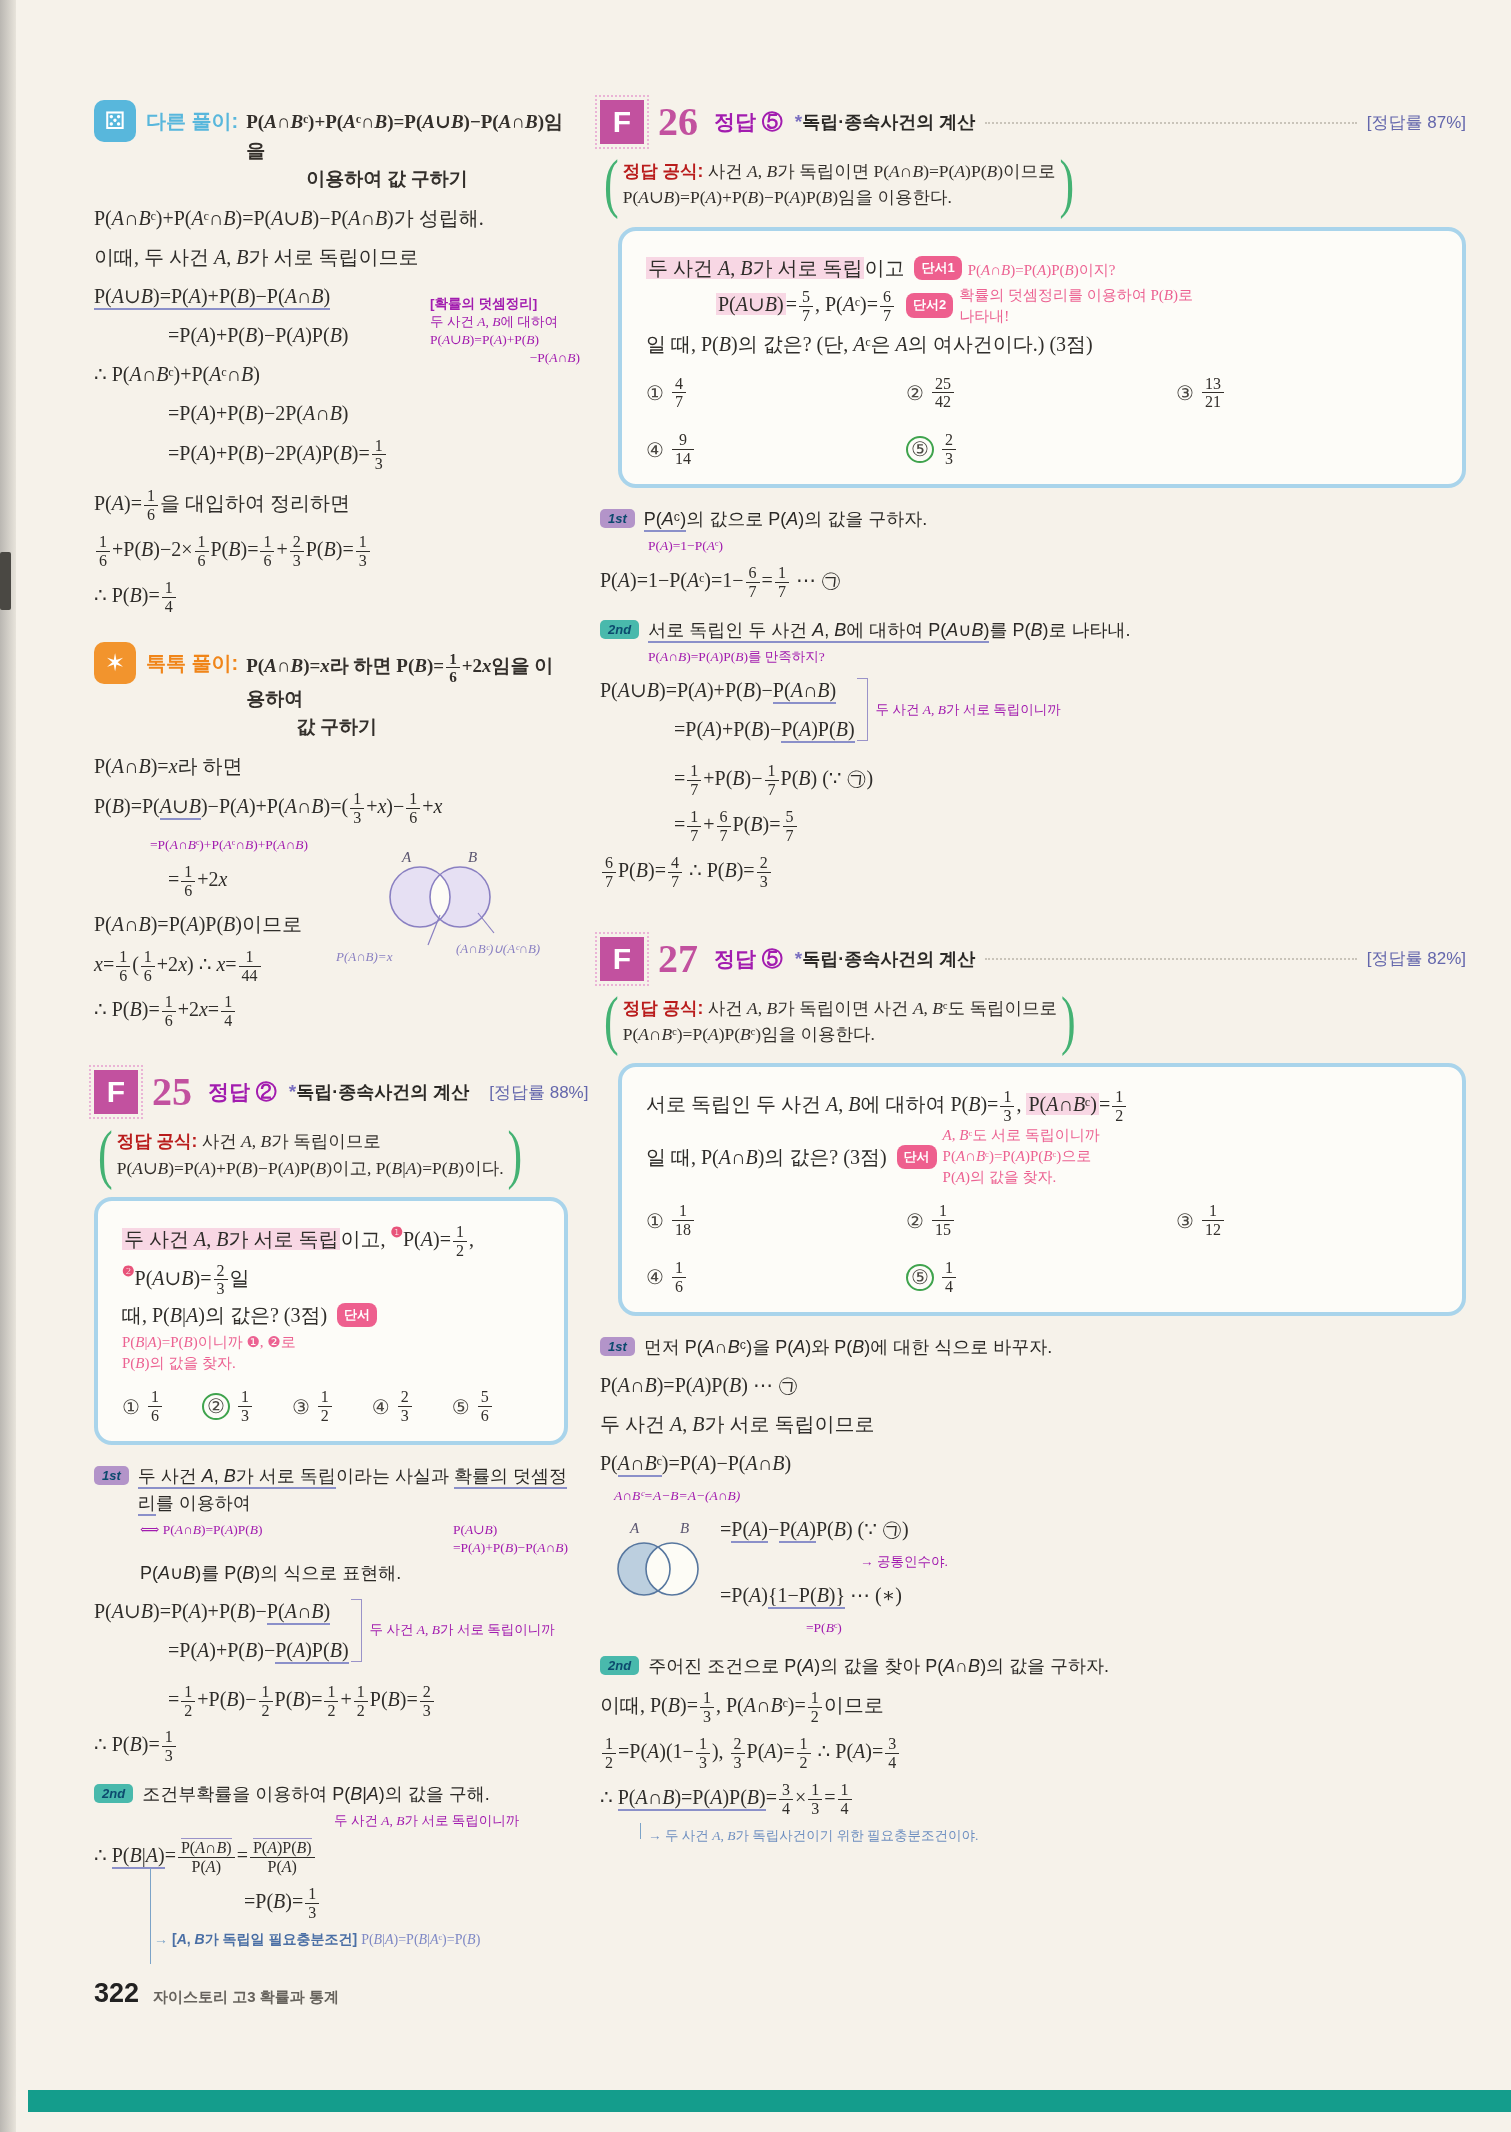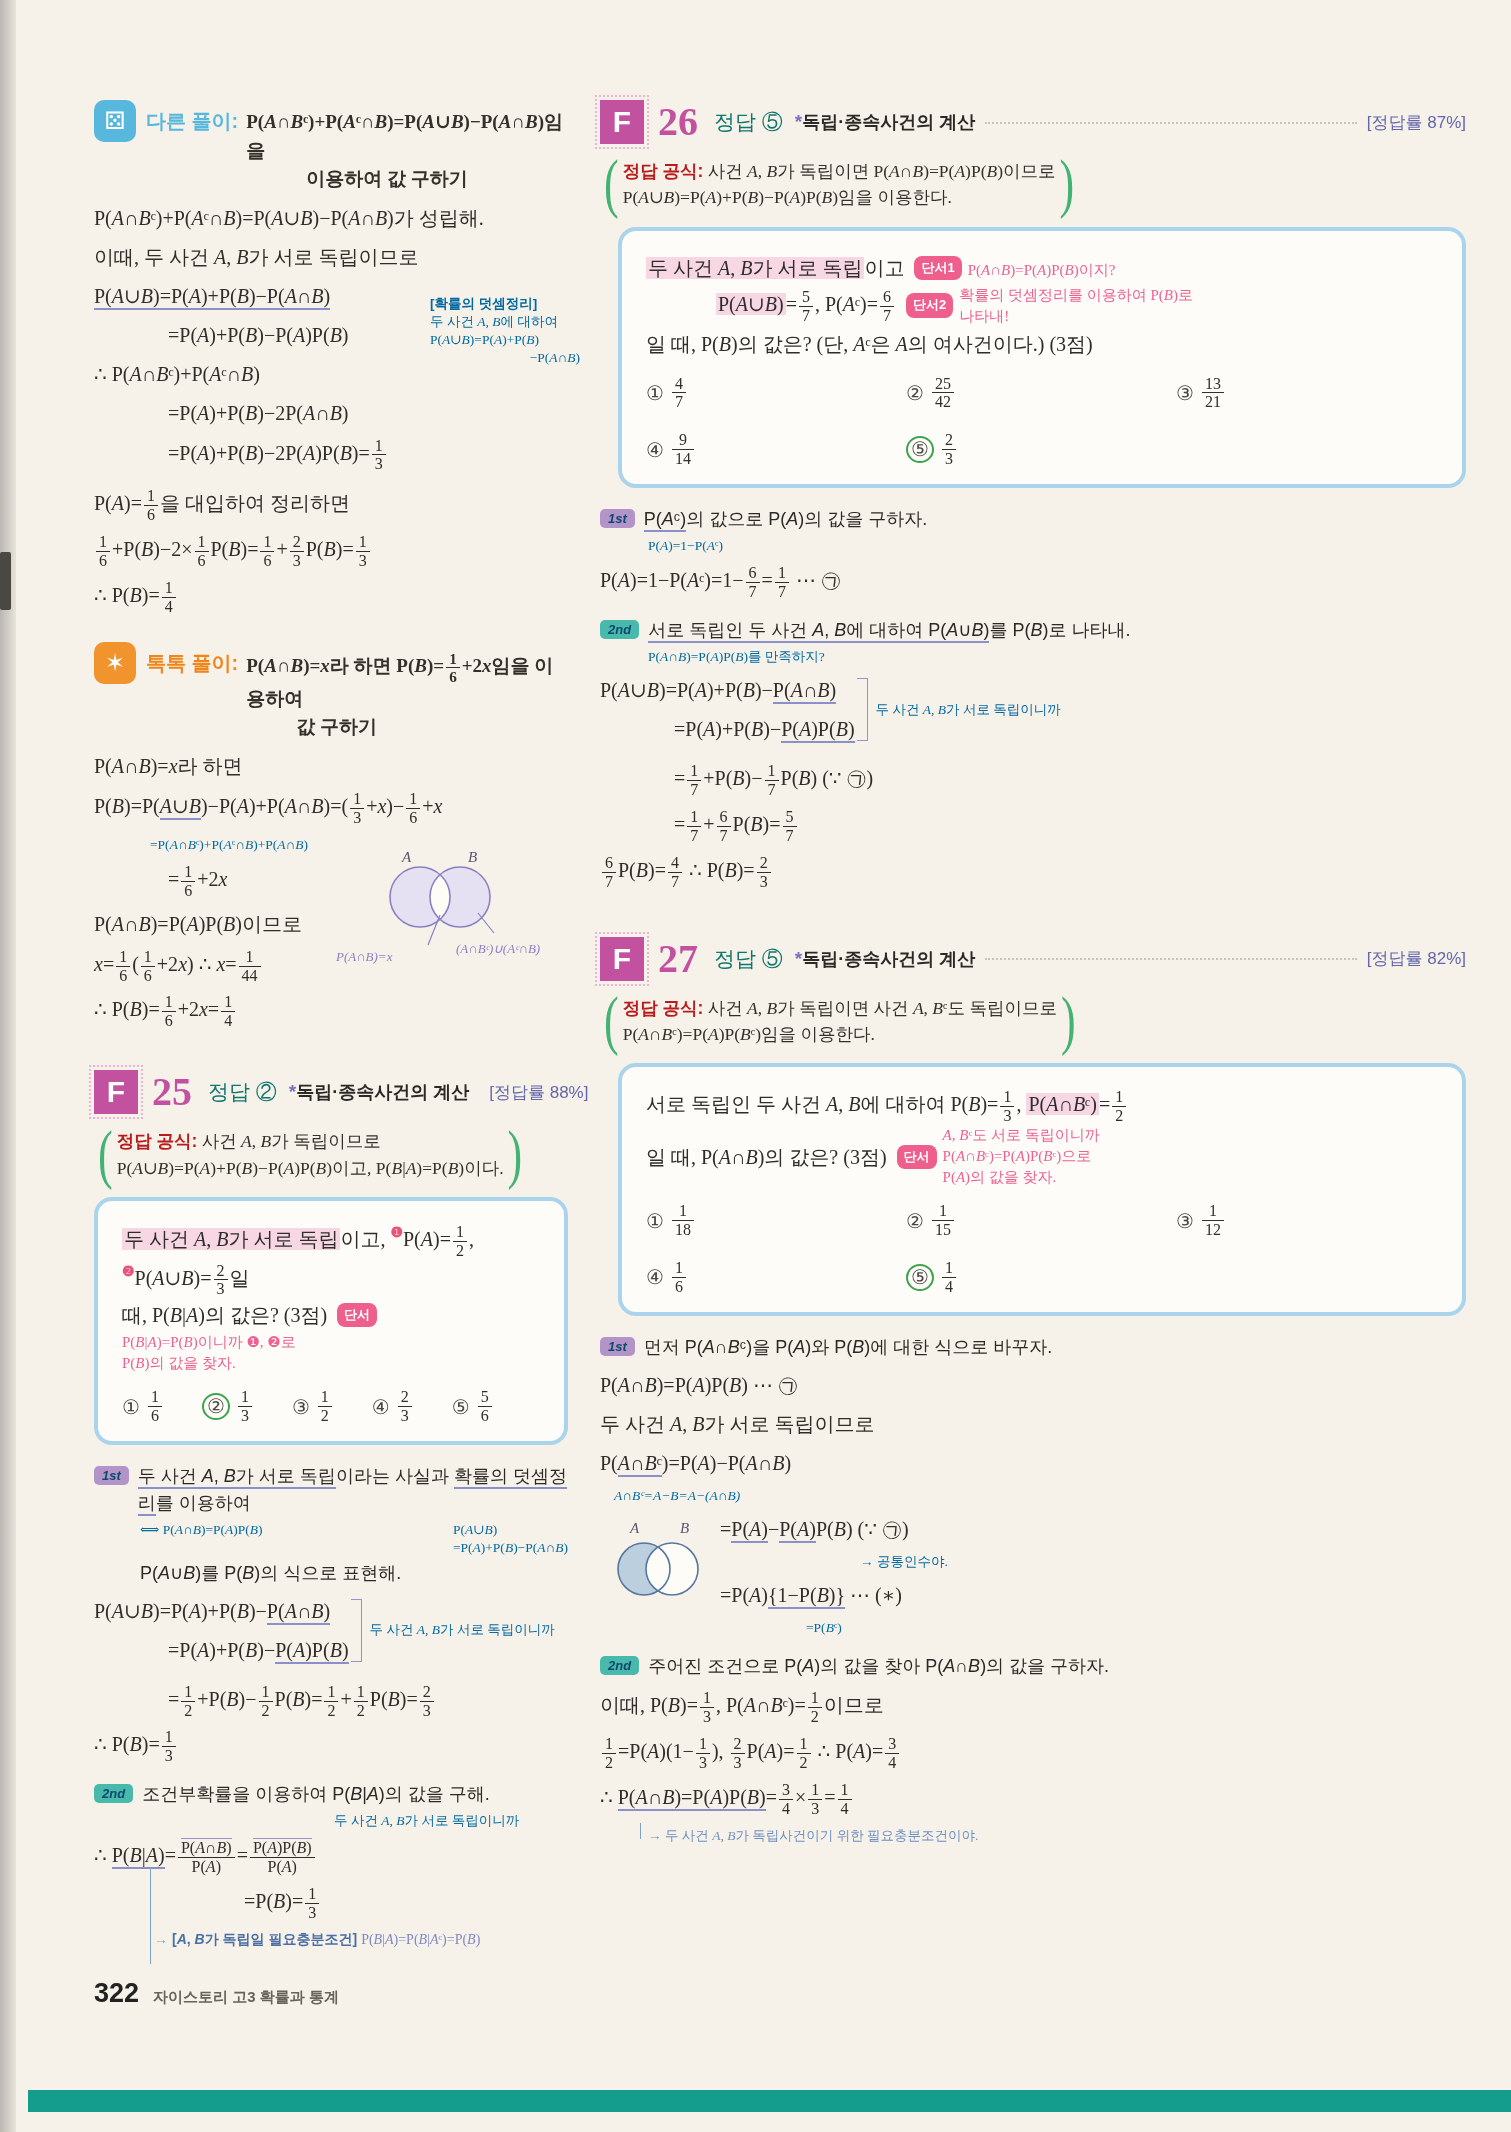--- a/index.html
+++ b/index.html
@@ -10,34 +10,34 @@
   .colL{position:absolute;left:94px;top:100px;width:474px}
   .colR{position:absolute;left:600px;top:100px;width:866px}
 
   .eq{font-family:"Liberation Serif","DejaVu Serif",serif;font-size:20px;line-height:1.5;margin:9px 0;color:#2f2d2a}
   .fr{display:inline-flex;flex-direction:column;vertical-align:middle;text-align:center;line-height:1.12;font-size:0.8em;margin:0 2px}
   .fr .fn{border-bottom:1.3px solid currentColor;padding:0 3px}
   .fr .fd{padding:0 3px}
   .ul{border-bottom:2px solid #8b90c9;padding-bottom:1px}
   .ol{border-top:1.6px solid #9a93c9}
   .hl{background:#f8d7e4;padding:0 2px}
-  .bnote{color:#0369a1;font-size:13.5px;font-family:"Liberation Serif","DejaVu Serif",serif;line-height:1.35}
+  .bnote{color:#a21caf;font-size:13.5px;font-family:"Liberation Serif","DejaVu Serif",serif;line-height:1.35}
   .pinknote{color:#ec6292;font-size:15px;font-family:"Liberation Serif","DejaVu Serif",serif;line-height:1.4}
 
   .shead{display:flex;align-items:flex-start;margin-bottom:6px}
   .sicon{width:42px;height:42px;border-radius:10px;display:flex;align-items:center;justify-content:center;color:#fff;font-size:24px;margin-right:10px;flex:0 0 42px}
   .sicon.blue{background:#58b7dc}.sicon.orange{background:#f2942d}
   .slabel{font-size:20px;font-weight:700;margin-right:8px;white-space:nowrap;padding-top:8px}
   .slabel.blue{color:#58b7dc}.slabel.orange{color:#f08519}
   .stitle{font-weight:700;font-size:19px;font-family:"Liberation Serif","DejaVu Serif",serif;padding-top:8px;line-height:1.5}
 
   .fhead{display:flex;align-items:center;margin:0 0 14px}
   .fletter{background:#c2519f;color:#fff;font-weight:700;font-size:30px;width:44px;height:44px;display:flex;align-items:center;justify-content:center;outline:2px dotted #eab4d6;outline-offset:3px;margin-right:14px;flex:0 0 44px}
   .fnum{color:#c2519f;font-size:40px;font-weight:700;font-family:"Liberation Serif","DejaVu Serif",serif;margin-right:16px;line-height:1}
-  .fans{font-size:21px;font-weight:400;color:#0f766e;margin-right:12px;white-space:nowrap}
+  .fans{font-size:21px;font-weight:700;color:#a21caf;margin-right:12px;white-space:nowrap}
   .fstar{color:#7a6fc0;font-size:19px;font-weight:700}
   .ftopic{font-size:18px;font-weight:700;color:#2b2926;white-space:nowrap}
   .leader{flex:1;margin:0 10px;border-bottom:2px dotted #c9c4ba;height:1px;align-self:center}
   .frate{color:#6467ac;font-size:17px;white-space:nowrap}
 
   .gfwrap{display:flex;align-items:center;margin:0 0 16px}
   .gparen{color:#44b273;font-size:44px;line-height:1;transform:scaleY(1.5);font-family:"Liberation Serif",serif;flex:0 0 auto;padding:0 4px}
   .gfbody{font-size:17.5px;line-height:1.5;font-family:"Liberation Serif","DejaVu Serif",serif}
   .gflabel{color:#b91c1c;font-weight:700;font-family:"Liberation Sans",sans-serif}
 

